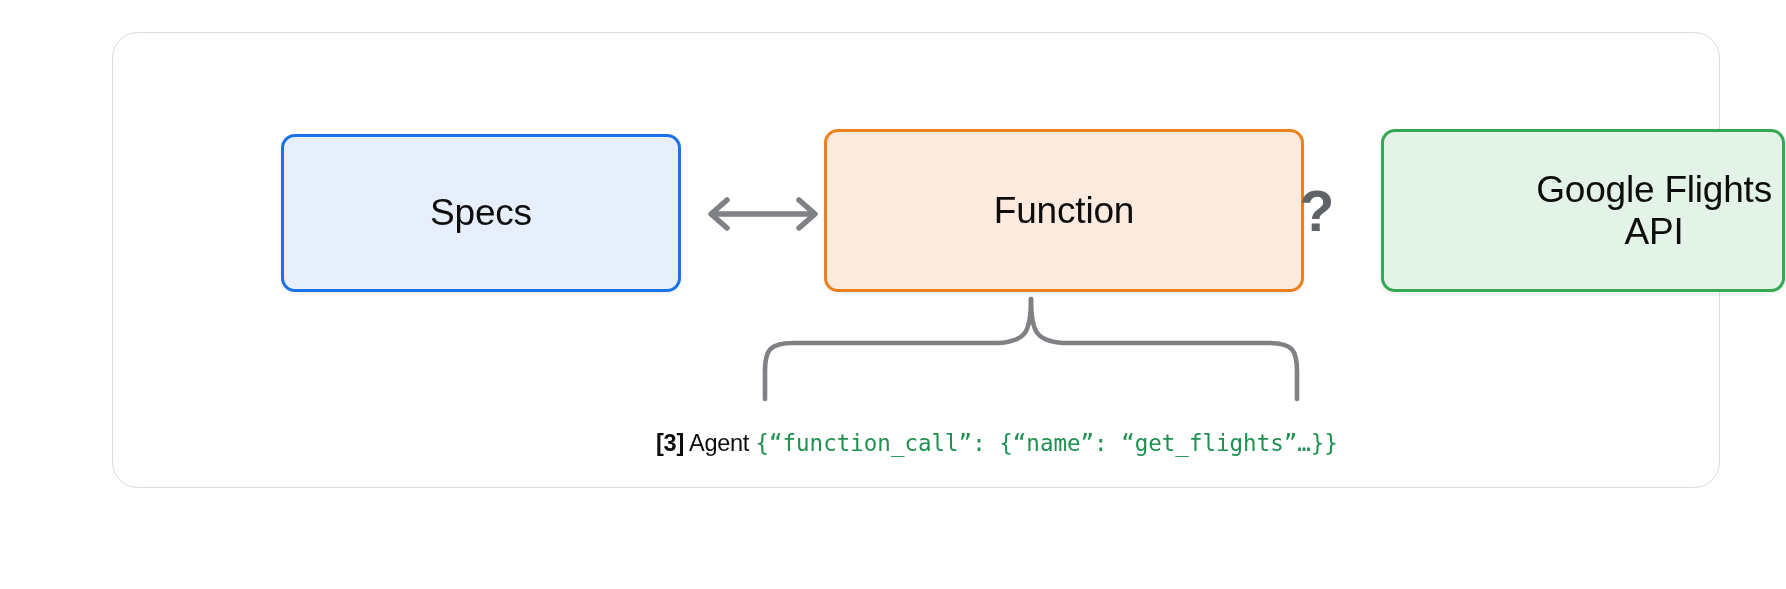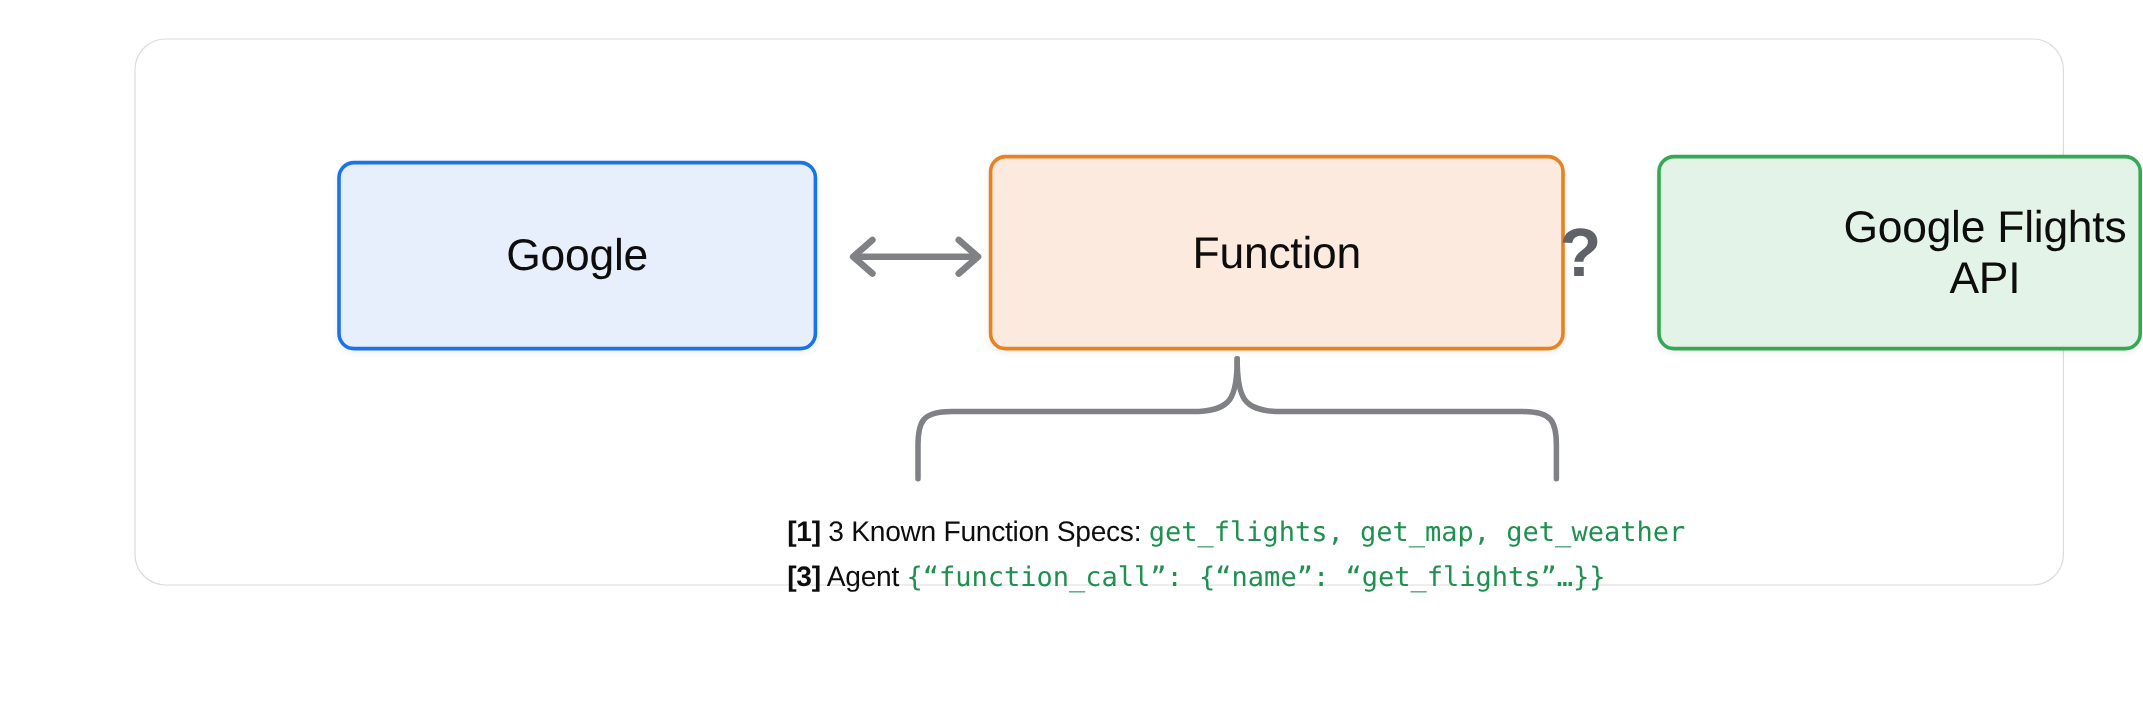--- a/index.html
+++ b/index.html
@@ -127,21 +127,21 @@
   }
 </style>
 </head>
 <body>
 
 <div id="canvas">
 
   <div id="diagram-container">
 
     <div class="node" id="node-agent">
-      <span class="node-label">Google</span>
+      <span class="node-label">Specs</span>
     </div>
 
     <div id="arrow-agent-function">
       <svg width="128" height="46" viewBox="0 0 128 46" aria-hidden="true">
         <line x1="14" y1="23" x2="114" y2="23" stroke="#7f8184" stroke-width="5.5" stroke-linecap="round"></line>
         <polyline points="28,9 12,23 28,37" fill="none" stroke="#7f8184" stroke-width="5.5" stroke-linecap="round" stroke-linejoin="round"></polyline>
         <polyline points="100,9 116,23 100,37" fill="none" stroke="#7f8184" stroke-width="5.5" stroke-linecap="round" stroke-linejoin="round"></polyline>
       </svg>
     </div>
 
@@ -168,23 +168,20 @@
         <path d="M 278 4
                  C 278 38, 284 46, 310 48
                  L 516 48
                  C 540 48, 544 56, 544 76
                  L 544 104" fill="none" stroke="#7f8184" stroke-width="4.6" stroke-linecap="round"></path>
       </svg>
     </div>
 
     <div id="detail-lines">
 
-      <div class="detail-line">
-        <span class="idx plain">[1]</span><span class="plain"> 3 Known Function Specs: </span><span class="code">get_flights, get_map, get_weather</span>
-      </div>
 
 
       <div class="detail-line">
         <span class="idx plain">[3]</span><span class="plain"> Agent </span><span class="code">{“function_call”: {“name”: “get_flights”…}}</span>
       </div>
 
     </div>
 
   </div>
 </div>

